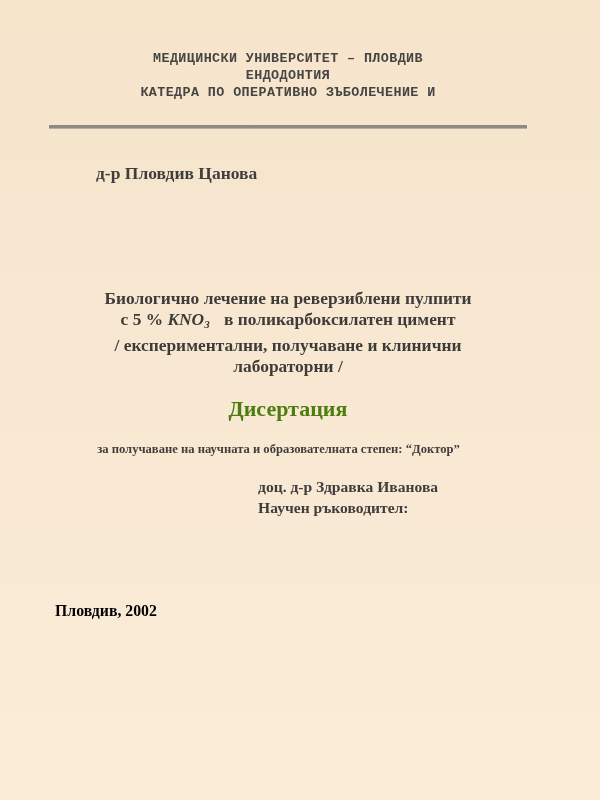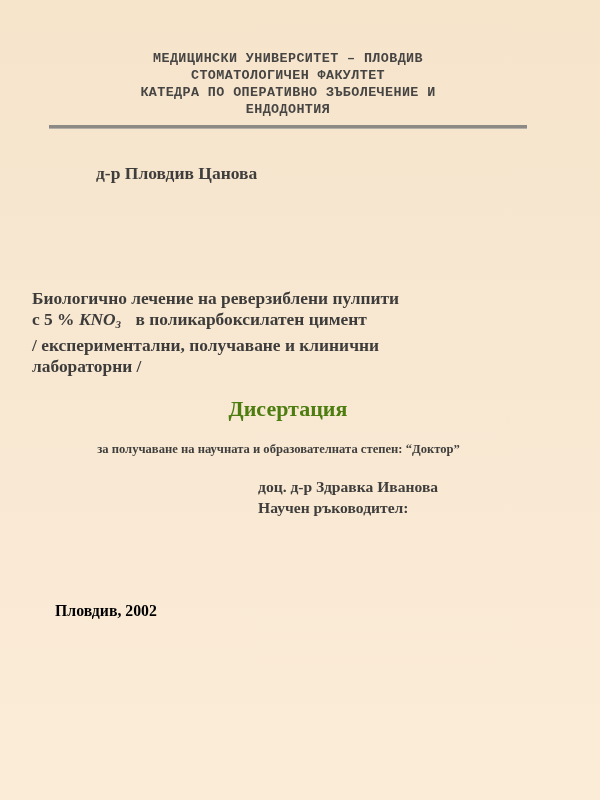--- a/index.html
+++ b/index.html
@@ -47,24 +47,24 @@
       left: 96px;
       top: 163px;
       font-family: "Liberation Serif", "DejaVu Serif", serif;
       font-weight: bold;
       font-size: 17.5px;
       color: #3f3e3c;
       white-space: nowrap;
     }
     .title {
       position: absolute;
-      left: 32px;
+      left: 48px;
       width: 480px;
       top: 288px;
-      text-align: left;
+      text-align: center;
       font-family: "Liberation Serif", "DejaVu Serif", serif;
       font-weight: bold;
       font-size: 17.4px;
       line-height: 21px;
       color: #3d3c3a;
     }
     .title div { white-space: nowrap; }
     .title .formula { font-style: italic; }
     .title .formula sub { font-size: 11px; vertical-align: -3px; }
     .title .sp { display: inline-block; width: 10px; }
@@ -114,23 +114,22 @@
       white-space: nowrap;
     }
   </style>
 </head>
 <body>
 
 <div class="page">
 
   <div class="header">
     <div>МЕДИЦИНСКИ УНИВЕРСИТЕТ – ПЛОВДИВ</div>
-    <div>СТОМАТОЛОГИЧЕН ФАКУЛТЕТ</div>
+    <div>ЕНДОДОНТИЯ</div>
     <div>КАТЕДРА ПО ОПЕРАТИВНО ЗЪБОЛЕЧЕНИЕ И</div>
-    <div>ЕНДОДОНТИЯ</div>
   </div>
 
   <div class="rule"></div>
 
   <div class="author">д-р Пловдив Цанова</div>
 
   <div class="title">
     <div>Биологично лечение на  реверзиблени пулпити</div>
     <div>
       <span>с  5 %</span>

